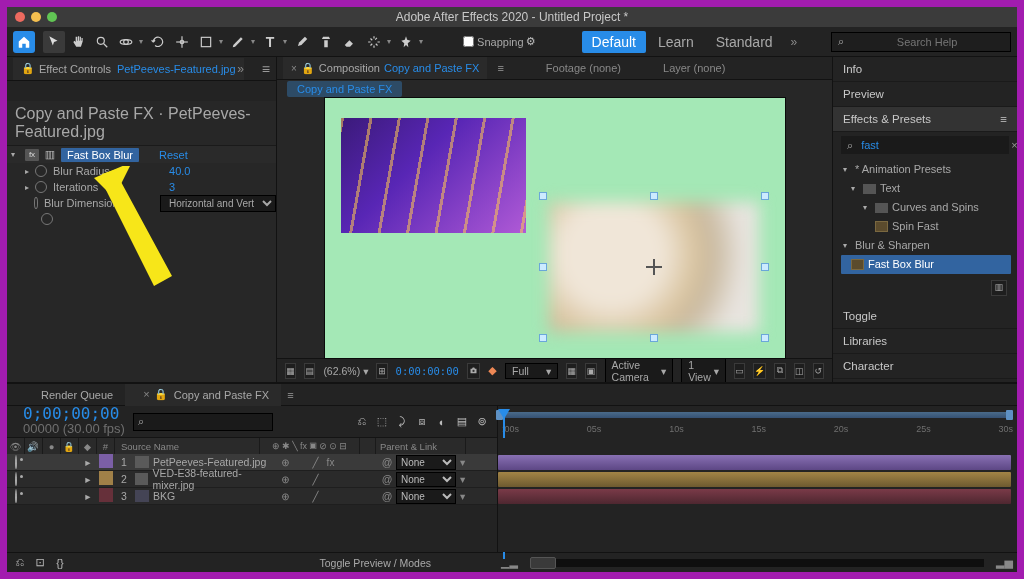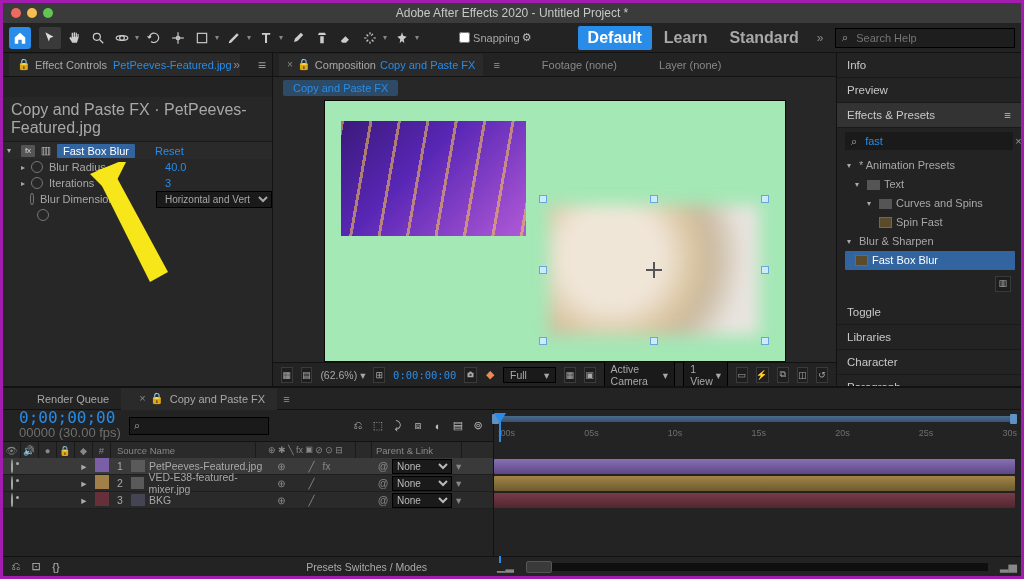--- a/index.html
+++ b/index.html
@@ -15,41 +15,41 @@
     --accent-soft: #2d4b66;
     --timecode: #278ce8;
     --gold: #c78f2e;
     --teal: #0c8a8a;
     --green-canvas: #a4e8b6;
     --arrow-yellow: #f7e619;
     --select-blue: #3264a0;
   }
   * { box-sizing: border-box; }
   html,body { margin:0; padding:0; width:1024px; height:579px; background:#000; font-family: "Helvetica Neue", Arial, sans-serif; font-size:11px; color:var(--text-0); overflow:hidden; }
-  .window { width:1024px; height:579px; background:var(--bg-1); display:flex; flex-direction:column; border:3px solid #a21caf; }
+  .window { width:1024px; height:579px; background:var(--bg-1); display:flex; flex-direction:column; border:7px solid #a21caf; }
 
   
   .titlebar { height:20px; background:#3b3b3b; display:flex; align-items:center; position:relative; }
   .traffic { display:flex; gap:6px; padding-left:8px; }
   .tl { width:10px; height:10px; border-radius:50%; }
   .title-center { position:absolute; left:0; right:0; text-align:center; font-size:12px; color:#c8c8c8; pointer-events:none;}
 
   
   .toolbar { height:30px; background:var(--bg-1); border-bottom:1px solid var(--border); display:flex; align-items:center; padding:0 6px; gap:2px; }
   .home-chip { width:22px; height:22px; background:var(--accent); border-radius:3px; display:flex; align-items:center; justify-content:center; }
   .tool { width:22px; height:22px; display:flex; align-items:center; justify-content:center; color:#ccc; font-size:13px; }
   .tool svg { width:14px; height:14px; }
   .dropdown-caret { font-size:8px; color:#888; padding-right:2px; }
   .tb-spacer { flex:0 0 30px; }
   .snapping { display:flex; align-items:center; gap:0; font-size:11px; color:var(--text-0);}
   .snapping input { width:11px; height:11px; accent-color:#555;}
-  .ws-tab { padding:4px 10px; font-size:16px; color:var(--text-0);font-weight:bold;}
+  .ws-tab { padding:4px 10px; font-size:14px; color:var(--text-0);}
   .ws-tab.active { background:var(--accent); color:#fff; border-radius:2px; padding:3px 10px;}
   .search-box { flex:1; max-width:180px; margin-left:auto; display:flex; align-items:center; gap:6px; background:var(--bg-0); border:1px solid #000; padding:2px 6px; height:20px;}
-  .search-box input { background:none; border:none; color:var(--text-0); font-size:11px; outline:none; width:100%;}
+  .search-box input { background:none; border:none; color:var(--text-0); font-size:11px; outline:none; width:100%;text-align:center;}
   .magnify { color:#aaa; }
   .chevrons { color:#888; padding:0 6px; font-size:12px;}
 
   
   .main { flex:1; display:flex; min-height:0; }
 
   .left { width:270px; display:flex; flex-direction:column; border-right:1px solid var(--border);}
   .panel-tabs { height:24px; display:flex; align-items:center; background:var(--bg-1); border-bottom:1px solid var(--border); padding-left:6px; position:relative;}
   .panel-tabs .ptab { display:flex; align-items:center; gap:4px; padding:4px 8px; background:var(--bg-2); font-size:11px; color:var(--text-0);}
   .panel-tabs .menu-icn { position:absolute; right:6px; color:#999; font-size:14px;}
@@ -621,21 +621,21 @@
           </div>
       </div>
     </div>
 
     <div class="tl-footer">
       <div class="l">
         <span class="icn">⎌</span>
         <span class="icn">⊡</span>
         <span class="icn">{}</span>
         <span style="flex:1"></span>
-        <span style="color:#aaa">Presets Switches / Modes</span>
+        <span style="color:#aaa">Toggle Preview / Modes</span>
         <span style="width:60px"></span>
       </div>
       <span class="mountain">▁▂</span>
       <div class="zoom-track">
           <div class="zoom-knob"></div>
         </div>
       <span class="mountain">▂▅</span>
     </div>
   </div>
 

